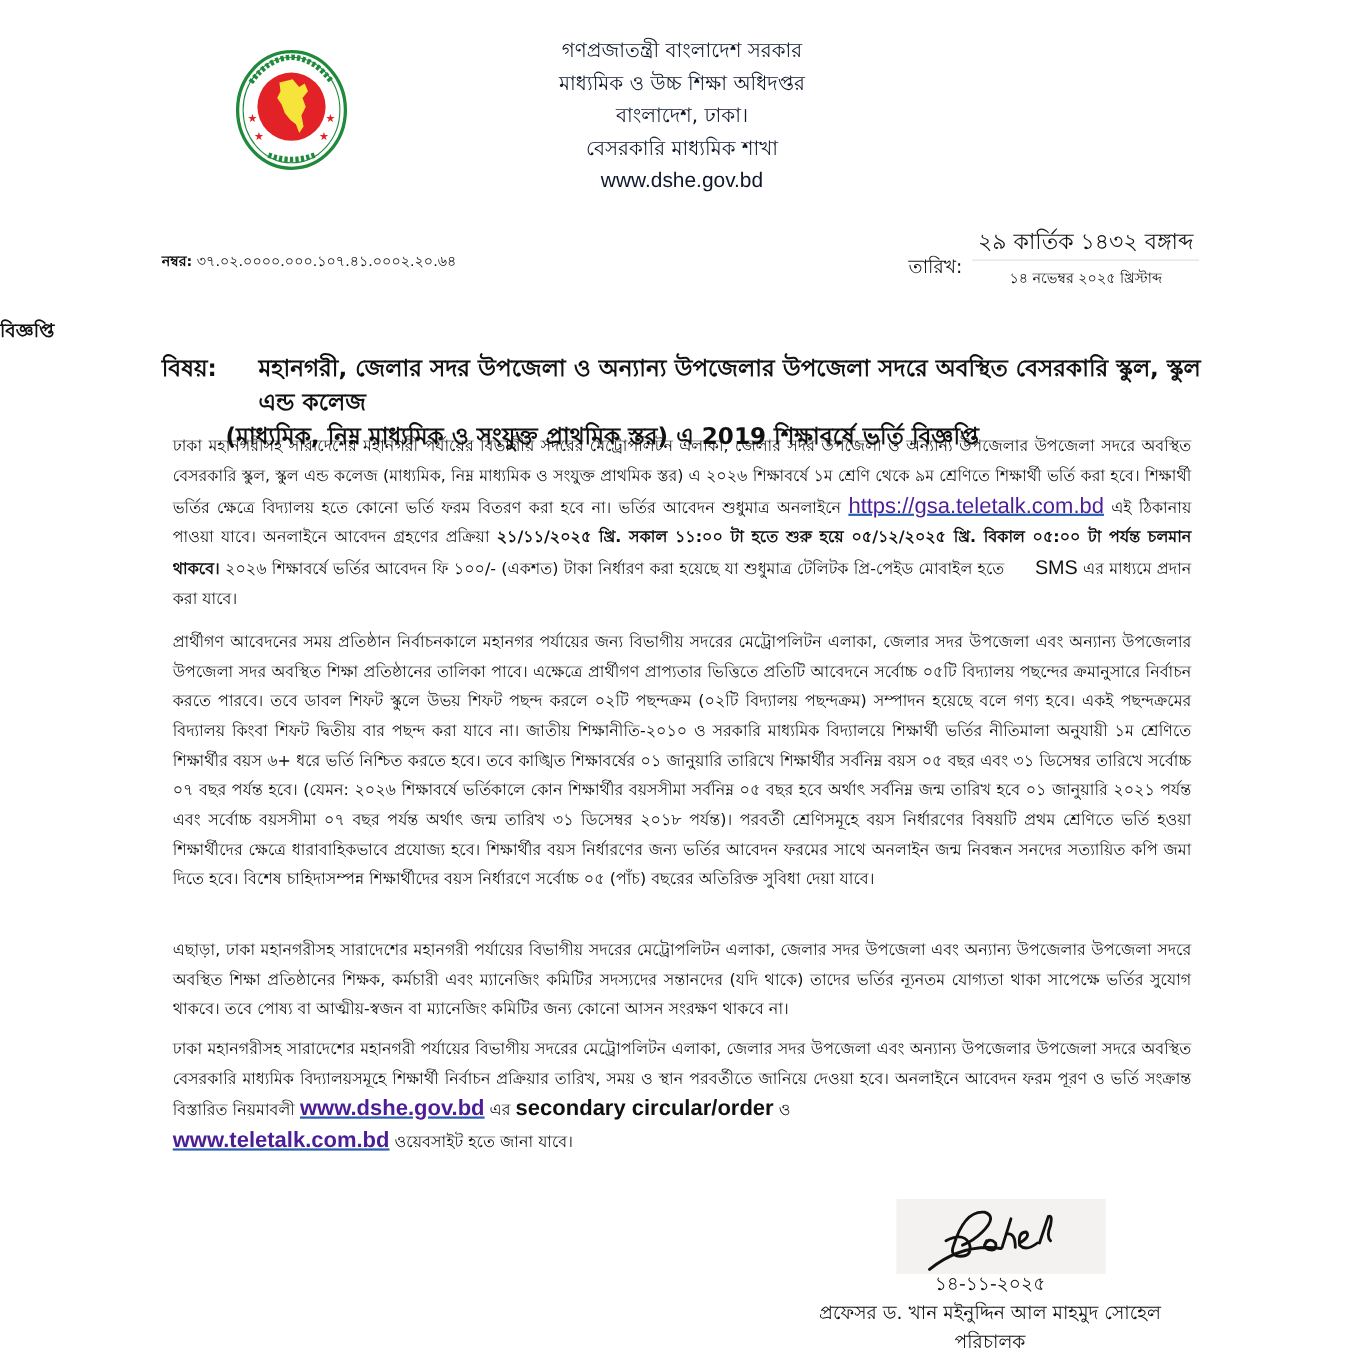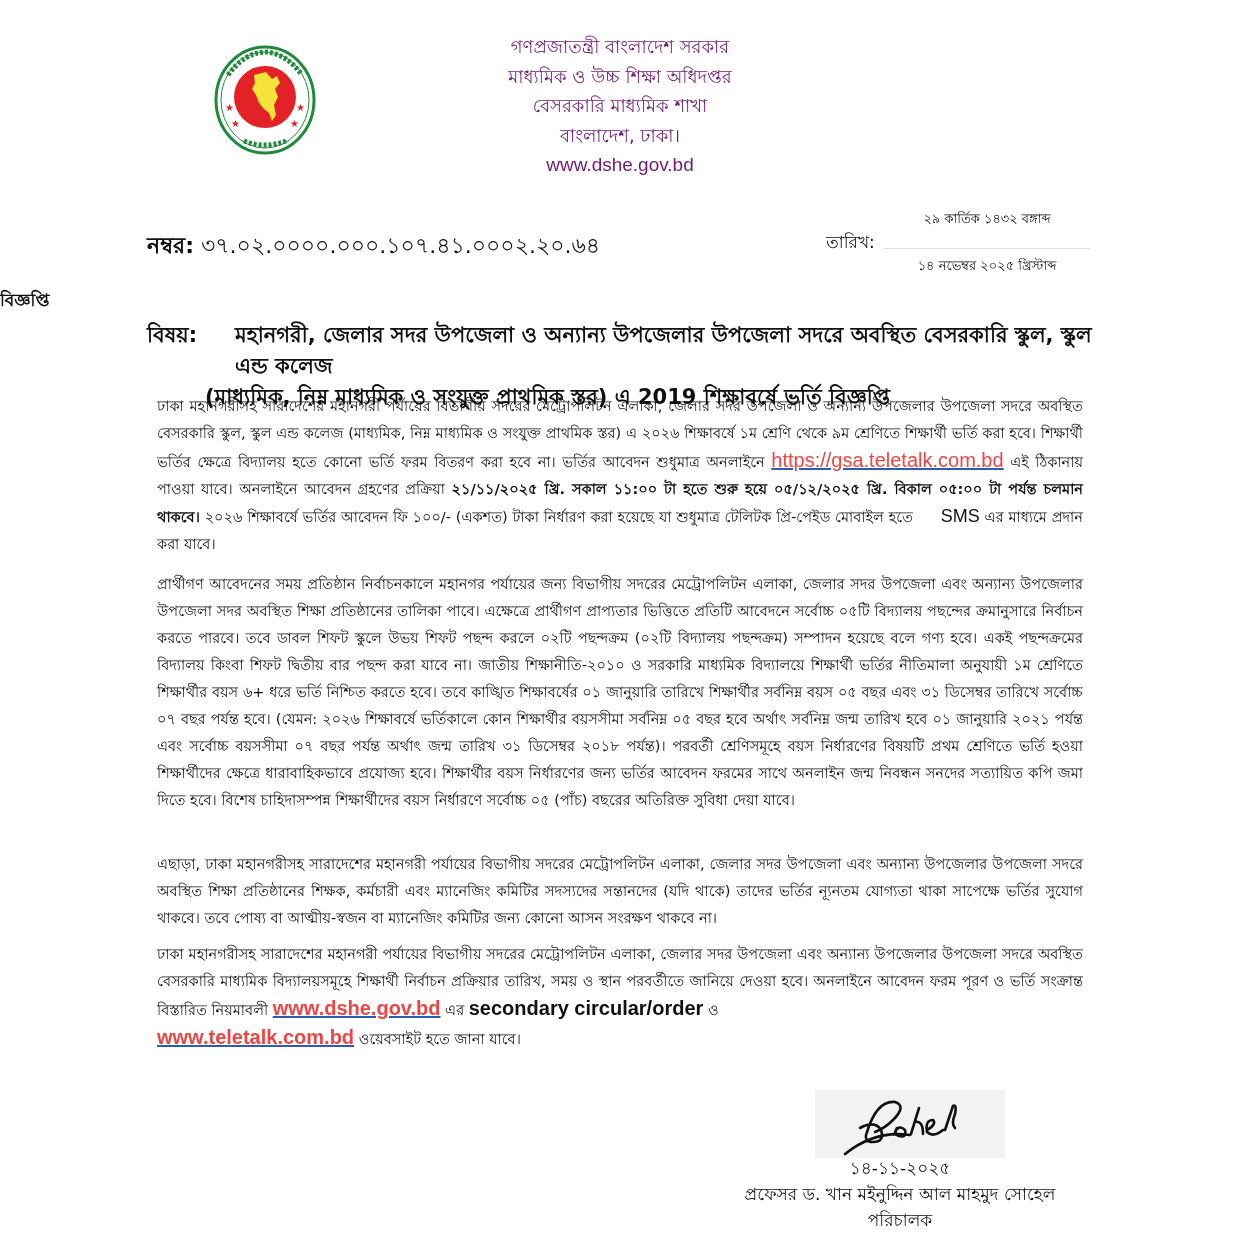--- a/index.html
+++ b/index.html
@@ -5,46 +5,46 @@
   html, body { margin: 0; padding: 0; background: #ffffff; }
   body {
     width: 1236px; height: 1239px; position: relative; overflow: hidden;
     font-family: "DejaVu Sans", "Liberation Sans", sans-serif; color: #111;
   }
   .page { position: absolute; left: 0; top: 0; width: 1236px; height: 1239px; }
 
   
   .logo { position: absolute; left: 214px; top: 45px; width: 102px; height: 110px; }
   .head-block { position: absolute; left: 420px; top: 32px; width: 400px; text-align: center; }
-  .head-line { font-size: 18px; line-height: 29.5px; color: #701a75; white-space: nowrap; }
+  .head-line { font-size: 18px; line-height: 29.5px; color: #0f172a; white-space: nowrap; }
   .head-web { font-family: "Liberation Sans", sans-serif; font-size: 19px; }
 
   
-  .ref { position: absolute; left: 147px; top: 228px; font-size: 22px; white-space: nowrap; }
+  .ref { position: absolute; left: 147px; top: 228px; font-size: 13px; white-space: nowrap; }
   .ref b { font-weight: bold; }
   .date-label { position: absolute; left: 826px; top: 229px; font-size: 17px; }
   .date-box { position: absolute; left: 884px; top: 206px; width: 206px; text-align: center; }
-  .date-top { font-size: 13px; line-height: 26px; padding-bottom: 16px; border-bottom: 1px solid #ddd; white-space: nowrap; }
+  .date-top { font-size: 20px; line-height: 26px; padding-bottom: 4px; border-bottom: 1px solid #ddd; white-space: nowrap; }
   .date-bottom { font-size: 13px; line-height: 26px; padding-top: 4px; white-space: nowrap; }
 
   
   .notice-title { position: absolute; left: 0; width: 1236px; top: 287px; font-size: 17px; font-weight: bold; }
   .subject { position: absolute; left: 147px; top: 320px; width: 945px; font-size: 21px; font-weight: bold; line-height: 31px; }
   .subject .label { position: absolute; left: 0; top: 0; }
   .subject .text { margin-left: 88px; display: block; }
   .subject .text2 { margin-left: 58px; display: block; }
 
   
   .para { position: absolute; left: 157px; width: 926px; font-size: 14.5px; line-height: 27px; text-align: justify; text-align-last: left; }
   .p1 { top: 393px; }
   .p2 { top: 571px; }
   .p3 { top: 851px; }
   .p4 { top: 941px; }
   .link {
-    font-family: "Liberation Sans", sans-serif; font-size: 20px; color: #ef4444;
+    font-family: "Liberation Sans", sans-serif; font-size: 20px; color: #4c1d95;
     text-decoration: underline; text-decoration-color: #2a5db0; text-decoration-thickness: 2px;
   }
   .bold-link { font-weight: bold; }
   .sec { font-family: "Liberation Sans", sans-serif; font-size: 20px; font-weight: bold; margin-top: 18px; }
   .sms { font-family: "Liberation Sans", sans-serif; font-size: 18px; margin-left: 23px; }
   .strong { font-weight: bold; }
 
   
   .sig-img { position: absolute; left: 815px; top: 1090px; width: 190px; height: 68px; background: #f4f3f2; }
   .sig-block { position: absolute; left: 700px; top: 1155px; width: 400px; text-align: center; }
@@ -64,22 +64,22 @@
     <path d="M30 96 Q51 104 72 96" fill="none" stroke="#1f8a3b" stroke-width="5" stroke-dasharray="3 2"></path>
     <text x="11" y="66" font-size="10" fill="#e32227">★</text>
     <text x="17" y="82" font-size="10" fill="#e32227">★</text>
     <text x="82" y="66" font-size="10" fill="#e32227">★</text>
     <text x="76" y="82" font-size="10" fill="#e32227">★</text>
   </svg>
 
   <div class="head-block">
     <div class="head-line">গণপ্রজাতন্ত্রী বাংলাদেশ সরকার</div>
     <div class="head-line">মাধ্যমিক ও উচ্চ শিক্ষা অধিদপ্তর</div>
+    <div class="head-line">বাংলাদেশ, ঢাকা।</div>
     <div class="head-line">বেসরকারি মাধ্যমিক শাখা</div>
-    <div class="head-line">বাংলাদেশ, ঢাকা।</div>
     <div class="head-line head-web">www.dshe.gov.bd</div>
   </div>
 
   <div class="ref">
     <b>নম্বর:</b>
     <span>৩৭.০২.০০০০.০০০.১০৭.৪১.০০০২.২০.৬৪</span>
   </div>
 
   <div class="date-label">তারিখ:</div>
   <div class="date-box">

